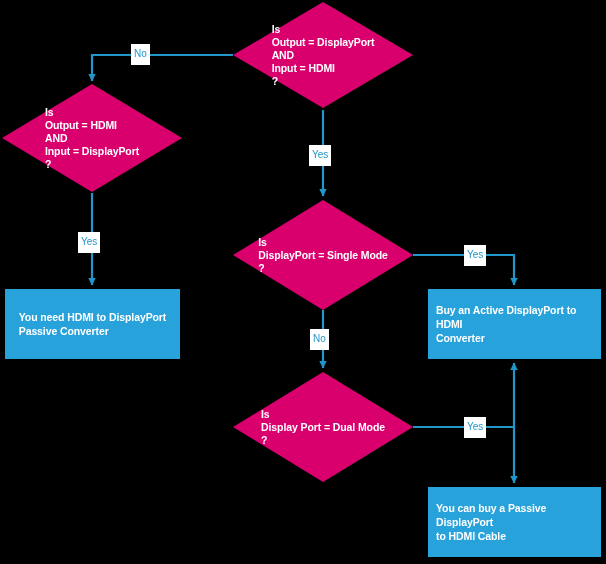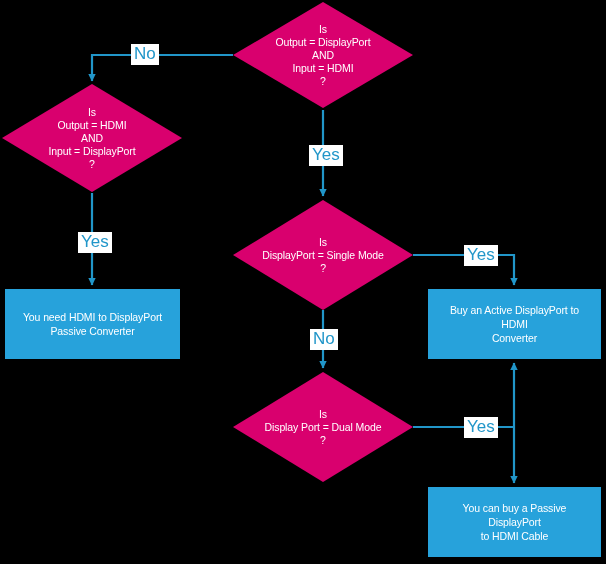--- a/index.html
+++ b/index.html
@@ -20,42 +20,42 @@
     left: 0;
     top: 0;
     width: 606px;
     height: 564px;
   }
   .node-text {
     position: absolute;
     display: flex;
     align-items: center;
     justify-content: center;
-    text-align: center;
+    text-align: left;
     color: #ffffff;
-    font-weight: normal;
+    font-weight: bold;
     pointer-events: none;
   }
   .diamond-label {
     font-size: 10.5px;
     line-height: 13px;
     letter-spacing: -0.1px;
   }
   .box-label {
     font-size: 10.5px;
     line-height: 14px;
     letter-spacing: -0.1px;
     padding: 0 8px;
     box-sizing: border-box;
   }
   .edge-label {
     position: absolute;
     background: #ffffff;
     color: #2196c9;
-    font-size: 17px;
+    font-size: 10px;
     font-weight: normal;
     line-height: 16px;
     padding: 2px 3px 3px 3px;
     white-space: nowrap;
     text-align: center;
     font-family: "Liberation Sans", sans-serif;
   }
 </style>
 </head>
 <body>

